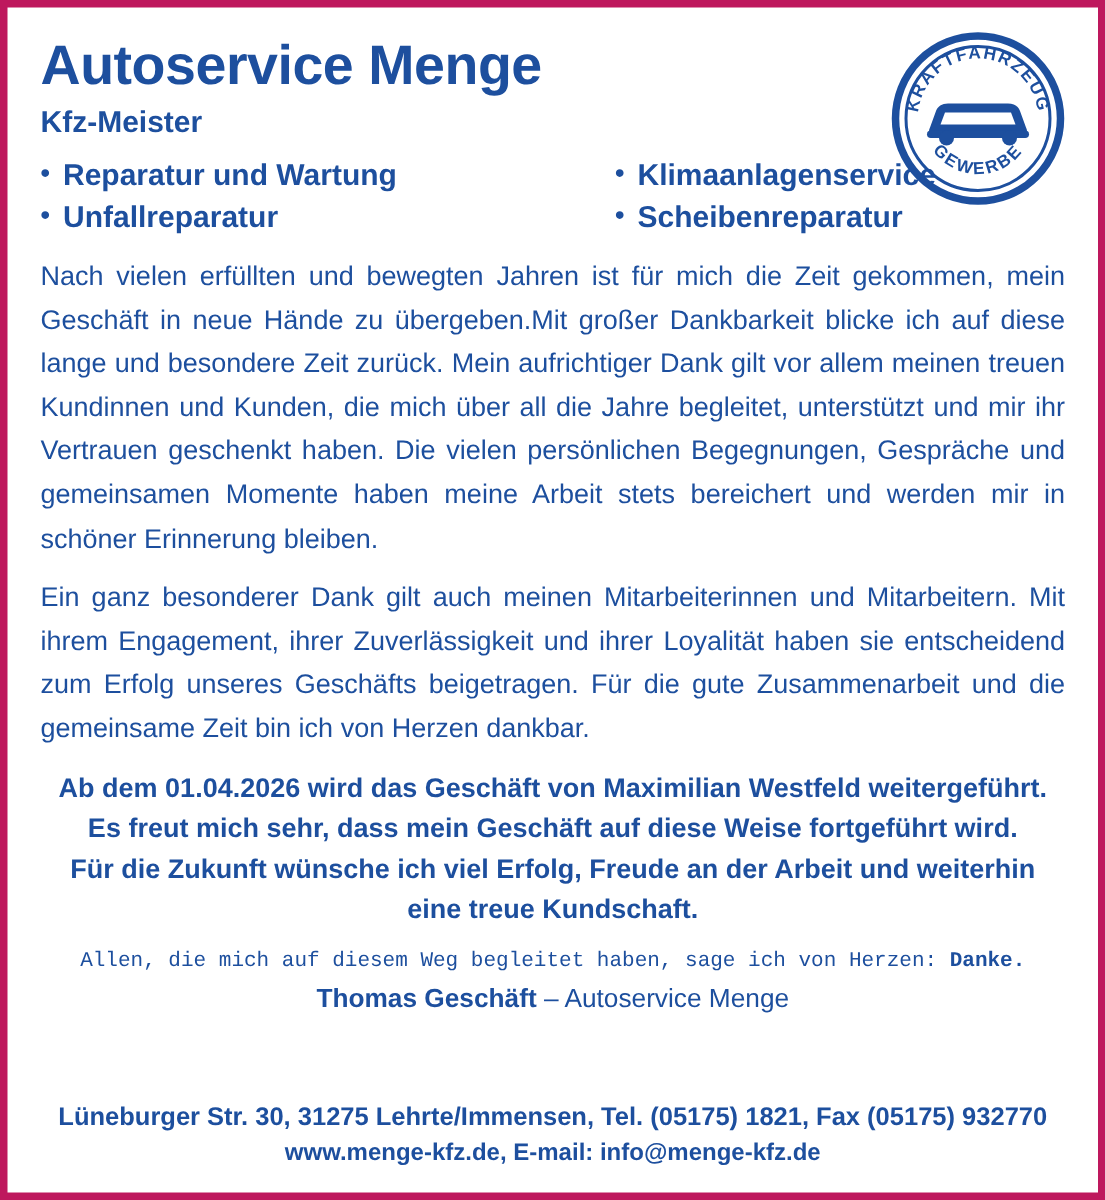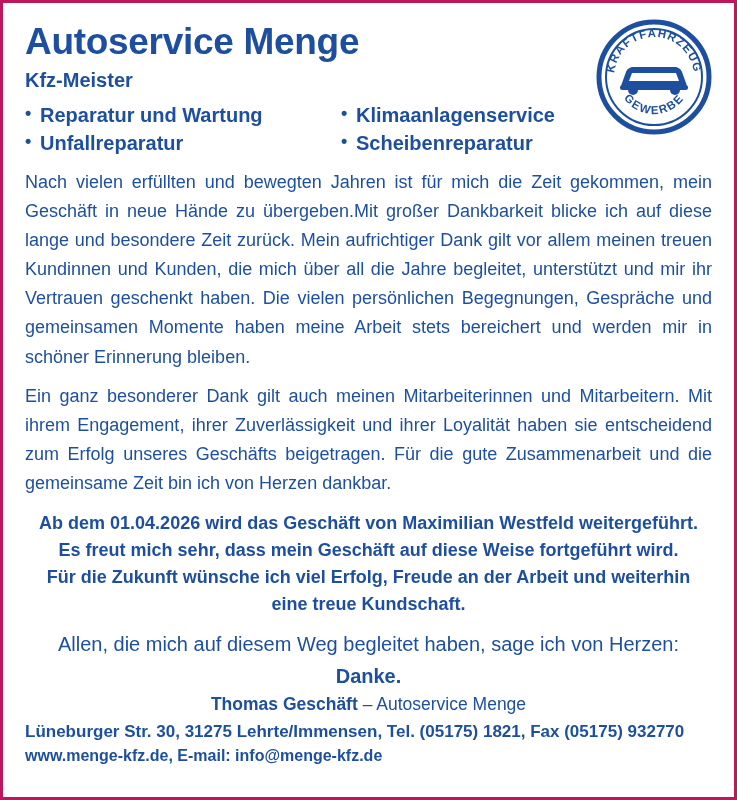--- a/index.html
+++ b/index.html
@@ -11,21 +11,21 @@
     width: 737px;
     height: 800px;
     font-family: "Liberation Sans", sans-serif;
     color: #1b4a9c;
   }
   .ad {
     position: relative;
     box-sizing: border-box;
     width: 737px;
     height: 800px;
-    border: 3px solid #be185d;
+    border: 5px solid #be185d;
     background: #ffffff;
     padding: 18px 22px 10px 22px;
   }
   .headline {
     font-size: 37px;
     font-weight: bold;
     letter-spacing: -0.3px;
     color: #1d4f9e;
     line-height: 1.05;
     margin: 2px 0 6px 0;
@@ -41,20 +41,21 @@
     font-size: 20px;
     font-weight: bold;
     color: #1d4f9e;
     line-height: 1.25;
     margin: 0 0 8px 0;
   }
   .services {
     display: flex;
     gap: 16px;
     margin-bottom: 10px;
+    justify-content: space-between;
   }
   .services-col {
     flex: 0 0 auto;
   }
   .services-col.left { width: 300px; }
   .services-col.right { width: 300px; }
   .svc {
     font-size: 20px;
     font-weight: bold;
     color: #1d4f9e;
@@ -96,41 +97,42 @@
   }
   .highlight p {
     font-size: 18px;
     font-weight: bold;
     color: #1d4f9e;
     text-align: center;
     line-height: 1.5;
     margin: 0;
   }
   .closing {
-    font-size: 20px;
+    font-size: 14px;
     color: #1d4f9e;
     text-align: center;
     line-height: 1.6;
     margin-top: 10px;
+    font-family: Liberation Mono, monospace;
   }
   .closing .bold { font-weight: bold; }
   .signature {
     font-size: 17.5px;
     color: #1d4f9e;
     text-align: center;
     margin-top: 2px;
   }
   .signature .bold { font-weight: bold; }
 
   .footer {
     position: absolute;
     left: 22px;
     right: 22px;
-    bottom: 29px;
-    text-align: left;
+    bottom: 14px;
+    text-align: center;
   }
   .footer .line1 {
     font-size: 17px;
     font-weight: bold;
     color: #1d4f9e;
     line-height: 1.5;
   }
   .footer .line2 {
     font-size: 16px;
     font-weight: bold;

